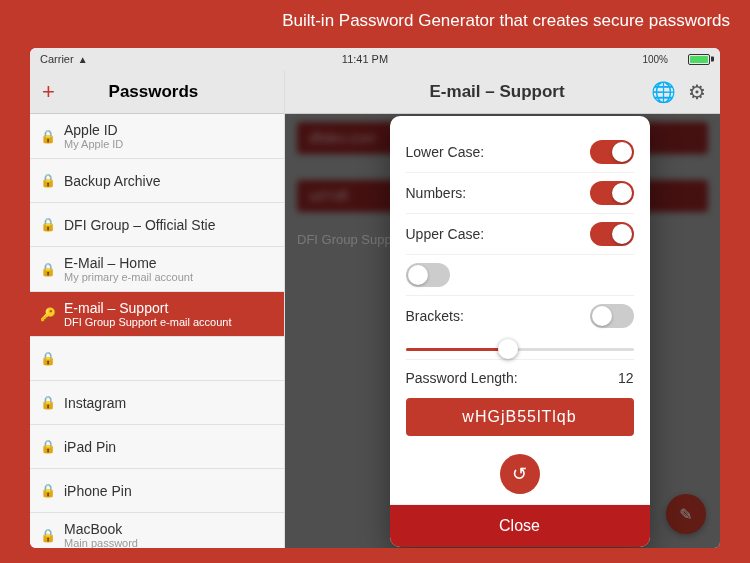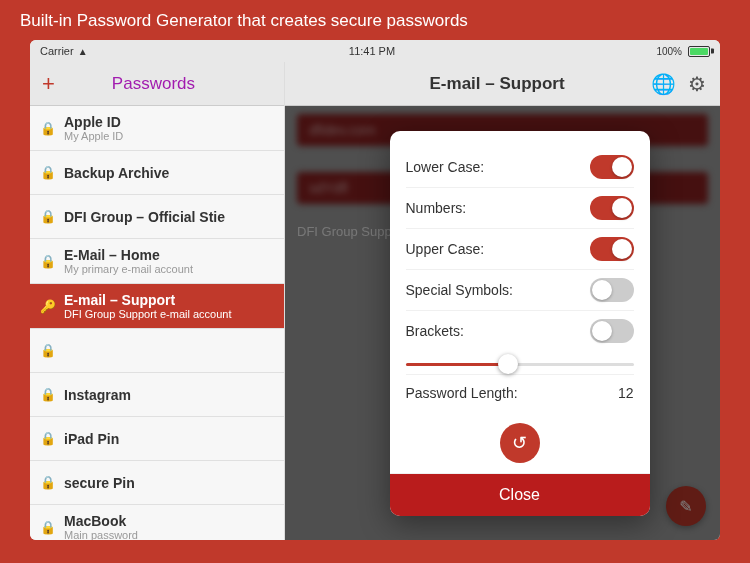--- a/index.html
+++ b/index.html
@@ -7,53 +7,53 @@
       width: 750px;
       height: 563px;
       font-family: -apple-system, 'Helvetica Neue', Arial, sans-serif;
       background: #c0392b;
       overflow: hidden;
     }
 
     
     .top-banner {
       background: #c0392b;
-      text-align: left;
+      text-align: right;
       padding: 10px 20px 8px;
       color: white;
       font-size: 17px;
       font-weight: 500;
       line-height: 1.3;
     }
 
     
     .device-frame {
       width: 690px;
-      margin: 0 auto;
+      margin: 8px auto;
       background: #f0f0f0;
       border-radius: 6px;
       overflow: hidden;
       height: 500px;
       position: relative;
     }
 
     
     .status-bar {
       background: #e8e8e8;
       display: flex;
       justify-content: space-between;
       align-items: center;
       padding: 4px 10px;
       font-size: 11px;
       color: #333;
       height: 22px;
     }
     .status-left { display: flex; align-items: center; gap: 4px; }
     .status-wifi { font-size: 10px; }
-    .status-right { display: flex; align-items: center; gap: 4px; font-size: 10px; }
+    .status-right { display: flex; align-items: center; gap: 18px; font-size: 10px; }
     .battery-icon {
       display: inline-block;
       width: 22px;
       height: 11px;
       border: 1.5px solid #333;
       border-radius: 2px;
       position: relative;
       margin-left: 2px;
     }
     .battery-icon::after {
@@ -101,22 +101,22 @@
       height: 44px;
     }
     .sidebar-header .add-btn {
       font-size: 22px;
       color: #c0392b;
       cursor: pointer;
       font-weight: 300;
     }
     .sidebar-header .title {
       font-size: 17px;
-      font-weight: 400;
-      color: #a21caf;
+      font-weight: 700;
+      color: #000000;
     }
 
     .sidebar-list {
       overflow-y: auto;
       flex: 1;
     }
 
     .list-item {
       display: flex;
       align-items: center;
@@ -139,21 +139,21 @@
       color: #999;
       flex-shrink: 0;
       display: flex;
       align-items: center;
       justify-content: center;
       font-size: 13px;
     }
     .item-text { flex: 1; min-width: 0; }
     .item-title {
       font-size: 14px;
-      font-weight: 700;
+      font-weight: 400;
       color: #333;
       white-space: nowrap;
       overflow: hidden;
       text-overflow: ellipsis;
     }
     .item-subtitle {
       font-size: 11px;
       color: #999;
       white-space: nowrap;
       overflow: hidden;
@@ -457,21 +457,21 @@
           </div>
           <div class="list-item">
             <span class="lock-icon">🔒</span>
             <div class="item-text">
               <div class="item-title">iPad Pin</div>
             </div>
           </div>
           <div class="list-item">
             <span class="lock-icon">🔒</span>
             <div class="item-text">
-              <div class="item-title">secure Pin</div>
+              <div class="item-title">iPhone Pin</div>
             </div>
           </div>
           <div class="list-item">
             <span class="lock-icon">🔒</span>
             <div class="item-text">
               <div class="item-title">MacBook</div>
               <div class="item-subtitle">Main password</div>
             </div>
           </div>
         </div>
@@ -516,21 +516,20 @@
                       <div class="toggle-knob"></div>
                     </div>
                   </div>
                   <div class="modal-row">
                     <span class="modal-label">Upper Case:</span>
                     <div class="toggle on">
                       <div class="toggle-knob"></div>
                     </div>
                   </div>
                   <div class="modal-row">
-                    <span class="modal-label">Special Symbols:</span>
                     <div class="toggle off">
                       <div class="toggle-knob"></div>
                     </div>
                   </div>
                   <div class="modal-row">
                     <span class="modal-label">Brackets:</span>
                     <div class="toggle off">
                       <div class="toggle-knob"></div>
                     </div>
                   </div>
@@ -541,20 +540,21 @@
                   <div class="slider-fill"></div>
                   <div class="slider-thumb"></div>
                 </div>
               </div>
 
               <div class="password-length-row">
                 <span class="password-length-label">Password Length:</span>
                 <span class="password-length-value">12</span>
               </div>
 
+              <div class="generated-password">wHGjB55lTlqb</div>
             </div>
 
             <div class="refresh-btn-container">
               <div class="refresh-btn">
                 <span>↺</span>
               </div>
             </div>
 
             <div class="close-btn">Close</div>
           </div>

